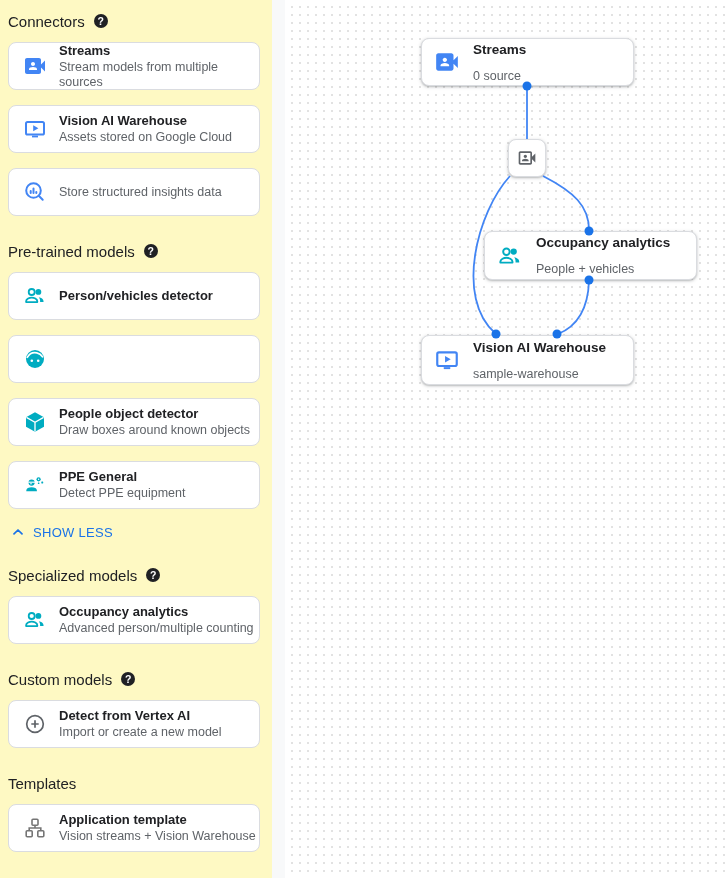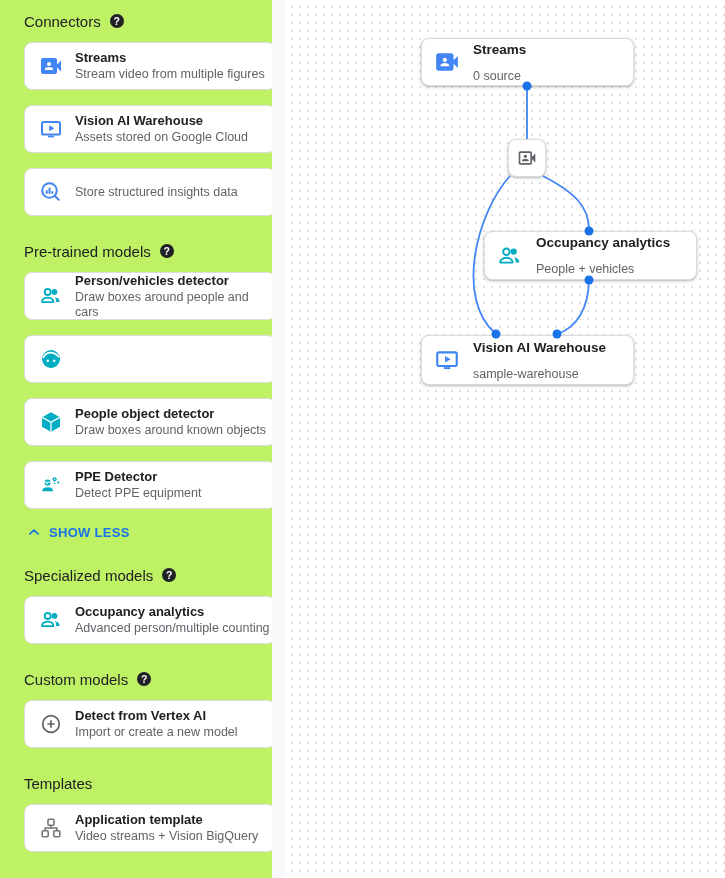--- a/index.html
+++ b/index.html
@@ -2,38 +2,38 @@
 <html><head>
 <meta charset="utf-8">
 <style>
   * { margin:0; padding:0; box-sizing:border-box; }
   html,body { width:725px; height:878px; overflow:hidden; background:#fff;
     font-family:"Liberation Sans", sans-serif; -webkit-font-smoothing:antialiased; }
   .app { position:relative; width:725px; height:878px; }
 
   
   .sidebar { position:absolute; left:0; top:0; width:285px; height:878px;
-    background:#bef264; padding:0 0 0 24px; }
+    background:#fef9c3; padding:0 0 0 8px; }
   .sidebar::after { content:""; position:absolute; top:0; right:0; width:13px;
     height:100%; background:#f8f9fa; }
   .section-header { display:flex; align-items:center; margin:26px 0 12px;
     font-size:15px; color:#202124; height:18px; }
   .section-header.first { margin-top:12px; }
   .help { display:inline-flex; width:14px; height:14px; border-radius:50%;
     background:#202124; color:#fff; font-size:10.5px; font-weight:bold;
     align-items:center; justify-content:center; margin-left:9px; cursor:pointer; }
   .card { width:252px; height:48px; margin-bottom:15px; display:flex;
     align-items:center; background:#fff; border:1px solid #dadce0;
     border-radius:8px; cursor:grab; }
   .card-icon { width:24px; height:24px; margin:0 12px 0 14px; flex:0 0 24px;
     display:flex; align-items:center; justify-content:center; }
   .card-title { font-size:13px; font-weight:bold; color:#202124; line-height:16px; }
   .card-subtitle { font-size:12.5px; color:#5f6368; line-height:15px; margin-top:1px; }
   .show-less { display:flex; align-items:center; gap:7px; margin:9px 0 0 2px;
-    color:#1a73e8; font-size:13px; font-weight:bold; letter-spacing:.3px;
+    color:#1a73e8; font-size:13px; font-weight:normal; letter-spacing:.3px;
     cursor:pointer; height:16px; }
 
   
   .canvas { position:absolute; left:285px; top:0; width:440px; height:878px;
     background-color:#fff;
     background-image:radial-gradient(circle, #e2e2e2 1.1px, transparent 1.4px);
     background-size:8px 8px; background-position:3px 3px; }
   .edges { position:absolute; left:0; top:0; pointer-events:none; z-index:3; }
   .node { position:absolute; display:flex; align-items:center; background:#fff;
     border:1px solid #dadce0; border-radius:8px; z-index:2; cursor:grab;
@@ -61,21 +61,21 @@
     </div>
 
     <div class="card">
       <span class="card-icon">
         <svg width="24" height="24" viewBox="0 0 24 24">
             <path fill="#4285F4" fill-rule="evenodd" d="M18 10.48V6c0-1.1-.9-2-2-2H4c-1.1 0-2 .9-2 2v12c0 1.1.9 2 2 2h12c1.1 0 2-.9 2-2v-4.48l4 3.98v-11l-4 3.98zM10 8c1.1 0 2 .9 2 2s-.9 2-2 2-2-.9-2-2 .9-2 2-2zm4 8H6v-.57c0-.81.48-1.53 1.22-1.85a6.95 6.95 0 0 1 5.56 0c.74.32 1.22 1.04 1.22 1.85V16z"></path>
           </svg>
       </span>
       <div class="card-text">
         <div class="card-title">Streams</div>
-        <div class="card-subtitle">Stream video from multiple figures</div>
+        <div class="card-subtitle">Stream models from multiple sources</div>
       </div>
     </div>
 
     <div class="card">
       <span class="card-icon">
         <svg width="24" height="24" viewBox="0 0 24 24">
             <rect x="3" y="4.9" width="18" height="12.6" rx="1.6" fill="none" stroke="#4285F4" stroke-width="2"></rect>
             <path fill="#4285F4" d="M10.2 8.3v6l5.2-3z"></path>
             <path fill="#4285F4" d="M9 18.6h6v1.8H9z"></path>
           </svg>
@@ -107,21 +107,20 @@
       <span class="card-icon">
         <svg width="24" height="24" viewBox="0 0 24 24">
             <circle cx="15.4" cy="7.9" r="2.9" fill="#00ACC1"></circle>
             <path fill="#00ACC1" d="M15.8 13.2c2.5.5 4.7 1.7 4.7 3.8v1.1h-3.4v-1.3c0-1.4-.5-2.6-1.3-3.6z"></path>
             <circle cx="8.7" cy="8" r="3" fill="#fff" stroke="#00ACC1" stroke-width="1.8"></circle>
             <path fill="#fff" stroke="#00ACC1" stroke-width="1.8" stroke-linejoin="round" d="M3.1 18.1v-.9c0-2.3 3.4-3.6 5.6-3.6s5.6 1.3 5.6 3.6v.9z"></path>
           </svg>
       </span>
       <div class="card-text">
         <div class="card-title">Person/vehicles detector</div>
-        <div class="card-subtitle">Draw boxes around people and cars</div>
       </div>
     </div>
 
     <div class="card">
       <span class="card-icon">
         <svg width="24" height="24" viewBox="0 0 24 24">
             <circle cx="12" cy="12" r="9" fill="#00ACC1"></circle>
             <path d="M4.3 10.3c2-3.6 5.6-5.3 9.5-4.5 2.4.5 4.4 1.9 5.7 4" stroke="#fff" stroke-width="1.7" fill="none" stroke-linecap="round"></path>
             <circle cx="8.8" cy="13.7" r="1.3" fill="#fff"></circle>
             <circle cx="15.2" cy="13.7" r="1.3" fill="#fff"></circle>
@@ -149,21 +148,21 @@
             <path d="M5.2 9.2h6.8" stroke="#fff" stroke-width="1.1"></path>
             <circle cx="8" cy="10.8" r=".8" fill="#fff"></circle>
             <path fill="#00ACC1" d="M3.3 17.4c0-2 2.5-3.1 5.3-3.1s5.3 1.1 5.3 3.1v.8H3.3z"></path>
             <circle cx="15.6" cy="6.3" r="2.1" fill="#00ACC1"></circle>
             <circle cx="15.6" cy="6.3" r=".7" fill="#fff"></circle>
             <rect x="18.3" y="8.6" width="1.9" height="1.9" rx=".4" fill="#00ACC1"></rect>
             <rect x="14.9" y="9.6" width="1.5" height="1.5" rx=".3" fill="#00ACC1"></rect>
           </svg>
       </span>
       <div class="card-text">
-        <div class="card-title">PPE Detector</div>
+        <div class="card-title">PPE General</div>
         <div class="card-subtitle">Detect PPE equipment</div>
       </div>
     </div>
 
     <div class="show-less">
       <span style="display:inline-flex;">
         <svg width="16" height="16" viewBox="0 0 24 24">
             <path d="M6 14.8 12 9l6 5.8" fill="none" stroke="#1A73E8" stroke-width="2.6" stroke-linecap="round" stroke-linejoin="round"></path>
           </svg>
       </span>
@@ -216,21 +215,21 @@
       <span class="card-icon">
         <svg width="24" height="24" viewBox="0 0 24 24" fill="none" stroke="#757575" stroke-width="1.6">
             <rect x="9" y="3.2" width="6" height="6" rx="1"></rect>
             <rect x="3.2" y="14.8" width="6" height="6" rx="1"></rect>
             <rect x="14.8" y="14.8" width="6" height="6" rx="1"></rect>
             <path d="M12 9.2v2.8M6.2 14.8v-2.8h11.6v2.8"></path>
           </svg>
       </span>
       <div class="card-text">
         <div class="card-title">Application template</div>
-        <div class="card-subtitle">Video streams + Vision BigQuery</div>
+        <div class="card-subtitle">Vision streams + Vision Warehouse</div>
       </div>
     </div>
 
   </div>
 
   <div class="canvas">
 
     <svg class="edges" width="440" height="878" viewBox="0 0 440 878">
       <g fill="none" stroke="#4285F4" stroke-width="1.8">
         <path d="M242 86 L242 139"></path>

